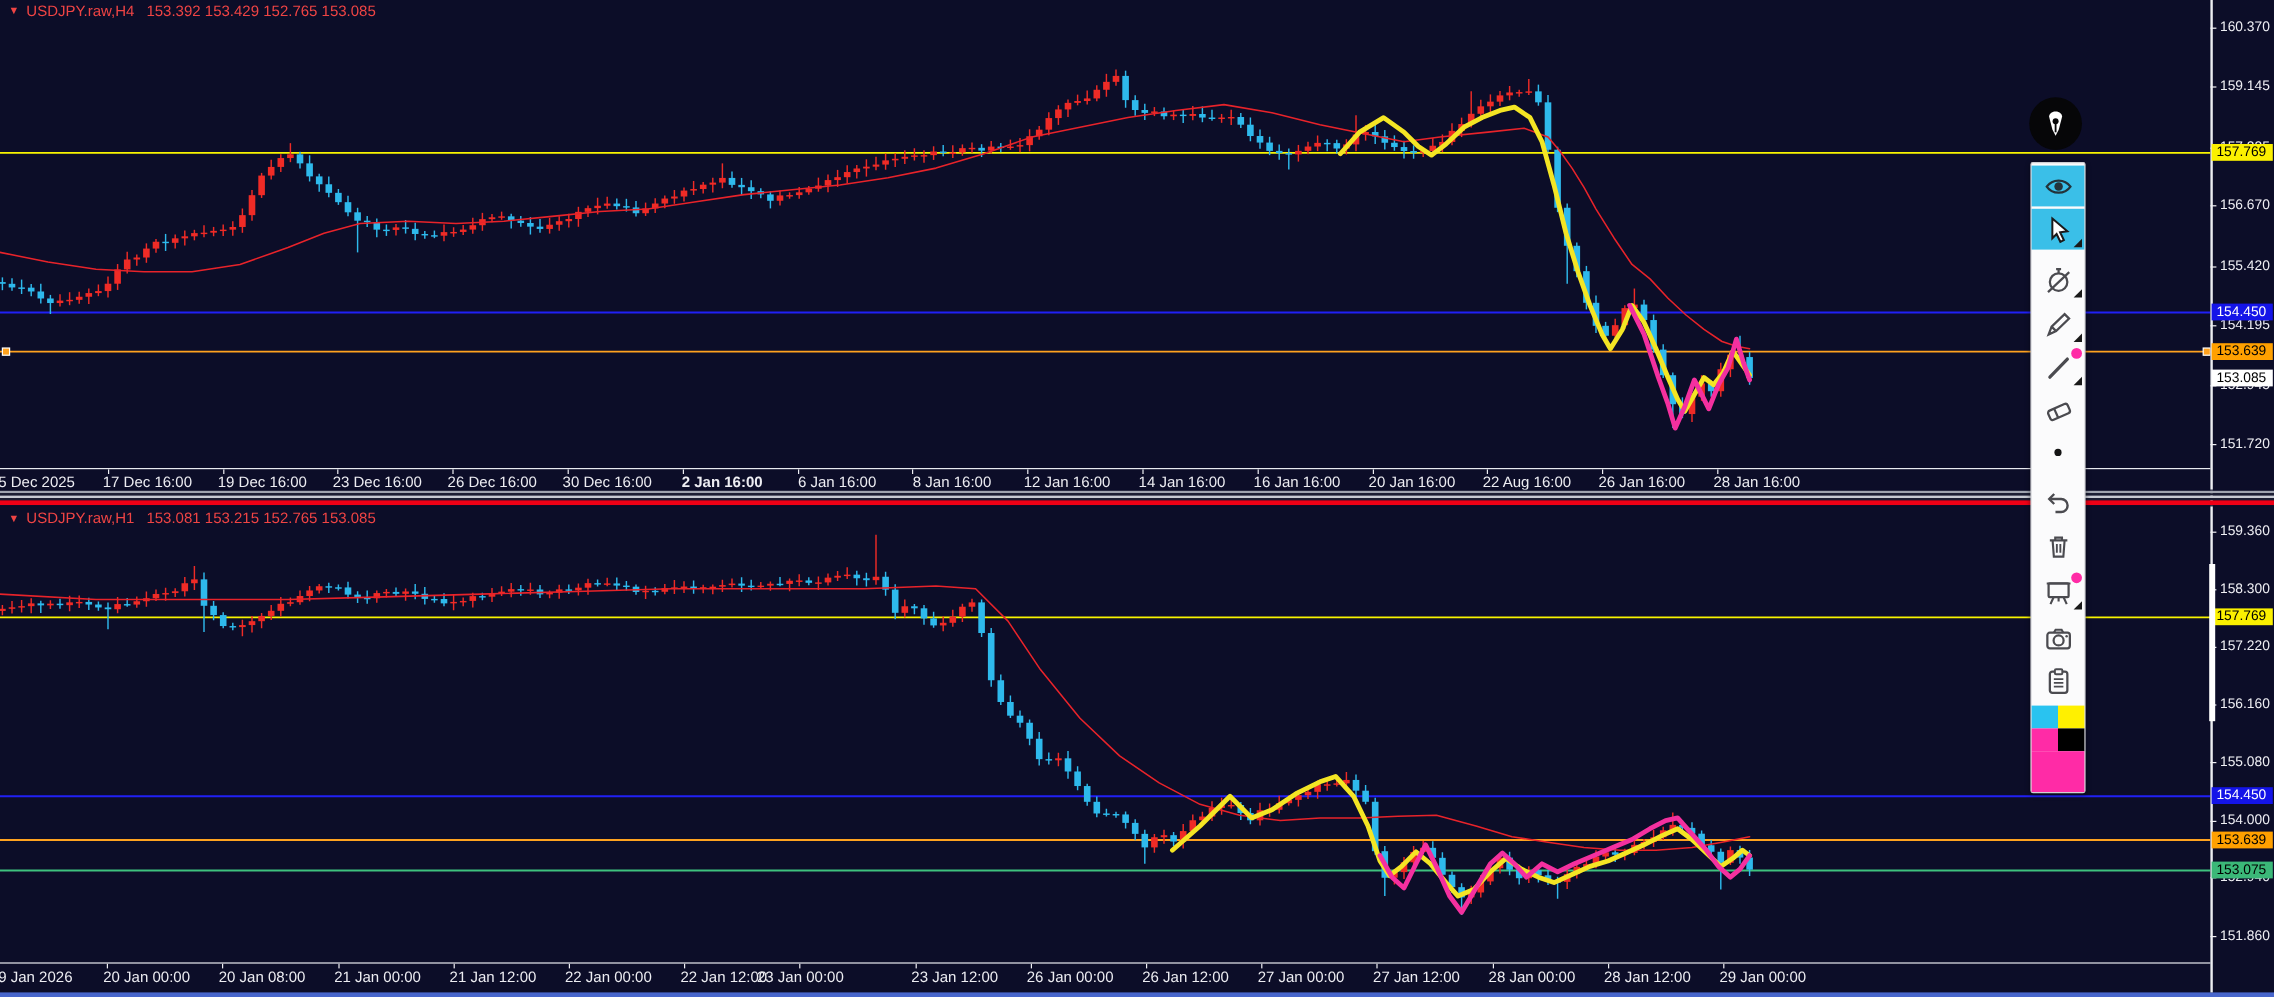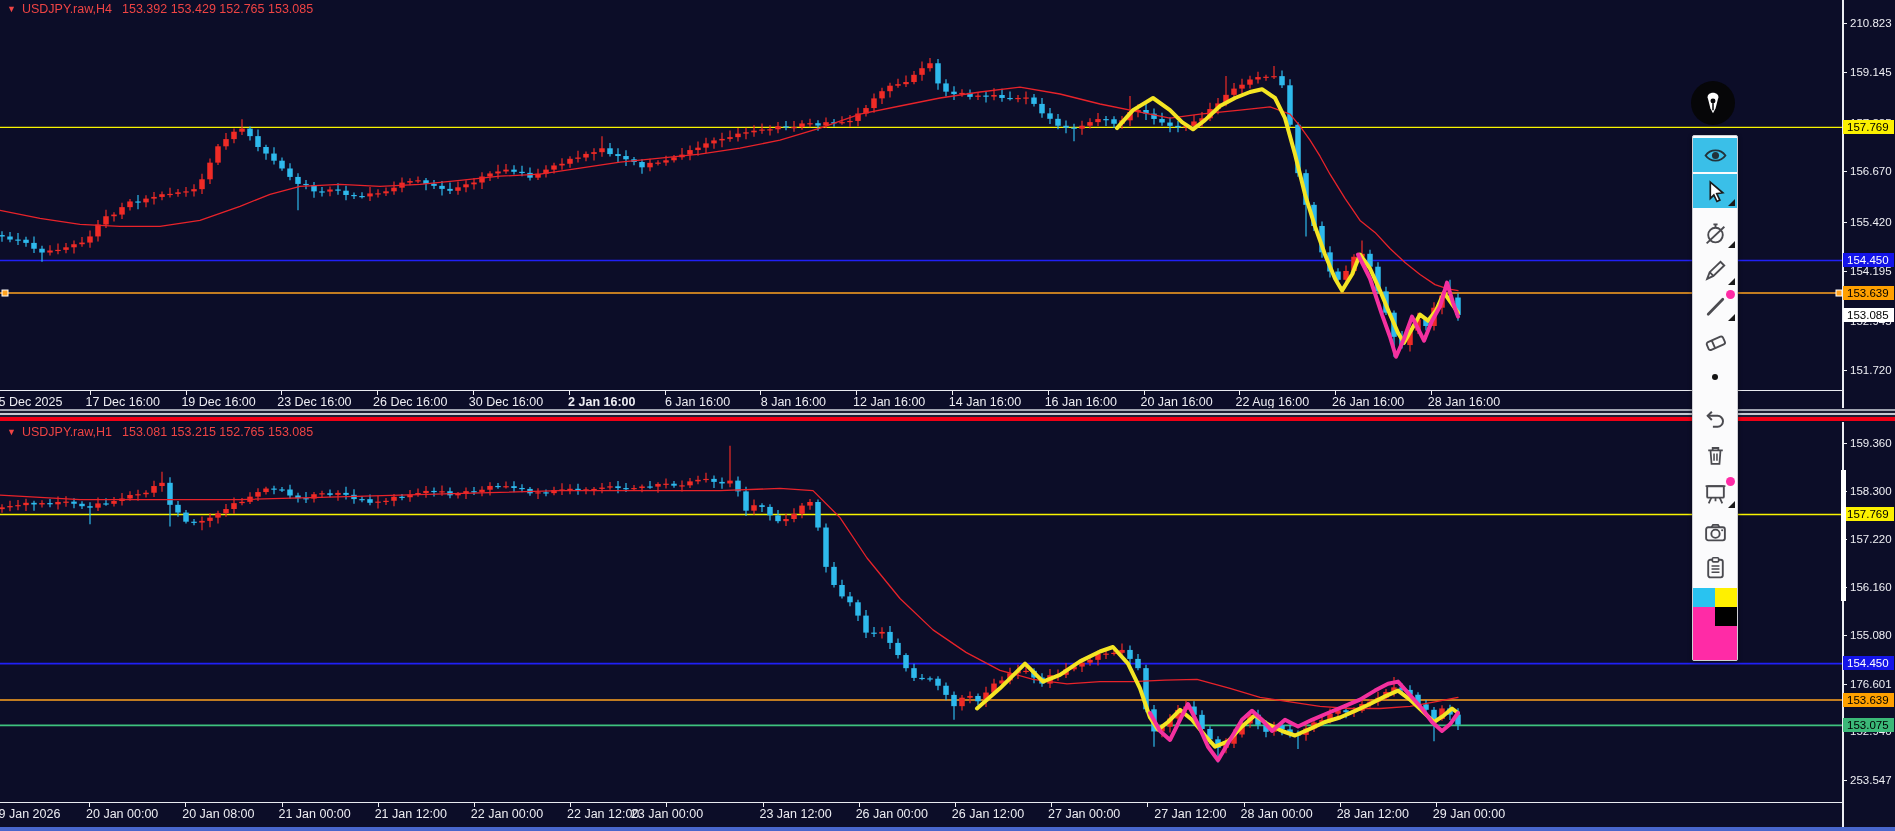--- a/index.html
+++ b/index.html
@@ -423,21 +423,21 @@
         <line x1="1458" y1="293.427735412004" x2="1458" y2="320.66966428164216" stroke="#2EB9EC" stroke-width="1.2"></line>
         <rect x="1455.25" y="297.5365799429745" width="5.5" height="17.507900057025495" fill="#2EB9EC"></rect>
       </g>
       <polyline points="0,210.3 40,218.4 80,224.4 120,226.4 160,226.4 200,220.4 240,206.3 270,194.3 300,186.3 340,184.3 380,186.3 420,184.3 460,180.3 500,176.2 540,174.2 580,168.2 620,162.2 660,158.2 700,154.2 740,148.2 780,140.1 820,128.1 860,114.1 900,106.0 940,98.0 980,92.0 1020,87.2 1060,94.0 1100,104.0 1140,112.1 1170,118.1 1200,114.1 1240,110.1 1270,106.8 1290,114.1 1300,126.1 1310,140.1 1320,156.2 1330,174.2 1345,198.3 1360,220.4 1375,232.4 1390,248.5 1405,262.5 1420,274.5 1435,284.6 1447,288.6 1458,290.6" fill="none" stroke="#E8232A" stroke-width="1.3" stroke-linejoin="round" stroke-linecap="round"></polyline>
       <polyline points="1117,128.1 1133,110.1 1153,98.0 1170,110.1 1182,122.1 1193,129.3 1205,120.1 1220,106.0 1235,98.0 1250,92.0 1262,89.2 1275,98.0 1285,118.1 1295,154.2 1305,194.3 1315,226.4 1325,254.5 1335,278.5 1342,290.6 1352,274.5 1360,254.5 1370,268.5 1380,290.6 1390,314.6 1398,332.7 1404,342.7 1412,328.7 1420,314.6 1428,320.7 1436,310.6 1444,292.6 1451,302.6 1458,312.6" fill="none" stroke="#F4E524" stroke-width="4" stroke-linejoin="round" stroke-linecap="round"></polyline>
       <polyline points="1358,254.5 1370,278.5 1382,314.6 1390,336.7 1396,356.8 1404,338.7 1412,316.6 1418,328.7 1424,340.7 1432,320.7 1440,306.6 1447,282.6 1453,302.6 1458,316.6" fill="none" stroke="#F4309F" stroke-width="4" stroke-linejoin="round" stroke-linecap="round"></polyline>
     </svg>
   <div id="yaxis-0" class="yaxis" style="top:0;height:390px;">
       <div class="ytick" style="top: 16px;">
         <span class="dash"></span>
-        <span class="txt">210.823</span>
+        <span class="txt">160.370</span>
       </div>
       <div class="ytick" style="top: 65.1421px;">
         <span class="dash"></span>
         <span class="txt">159.145</span>
       </div>
       <div class="ytick" style="top: 115.688px;">
         <span class="dash"></span>
         <span class="txt">157.885</span>
       </div>
       <div class="ytick" style="top: 164.429px;">
@@ -907,29 +907,29 @@
       <div class="ytick" style="top: 151.776px;">
         <span class="dash"></span>
         <span class="txt">156.160</span>
       </div>
       <div class="ytick" style="top: 200.3px;">
         <span class="dash"></span>
         <span class="txt">155.080</span>
       </div>
       <div class="ytick" style="top: 248.825px;">
         <span class="dash"></span>
-        <span class="txt">176.601</span>
+        <span class="txt">154.000</span>
       </div>
       <div class="ytick" style="top: 296.451px;">
         <span class="dash"></span>
         <span class="txt">152.940</span>
       </div>
       <div class="ytick" style="top: 344.975px;">
         <span class="dash"></span>
-        <span class="txt">253.547</span>
+        <span class="txt">151.860</span>
       </div>
       <div class="chip" style="top: 78.9836px; background: rgb(251, 240, 0); color: rgb(0, 0, 0);">157.769</div>
       <div class="chip" style="top: 228.106px; background: rgb(20, 20, 232); color: rgb(255, 255, 255);">154.450</div>
       <div class="chip" style="top: 264.545px; background: rgb(255, 160, 0); color: rgb(0, 0, 0);">153.639</div>
       <div class="chip" style="top: 289.885px; background: rgb(59, 184, 120); color: rgb(0, 0, 0);">153.075</div>
     </div>
   <div id="xaxis-1" class="xaxis" style="top:802px;">
       <div class="xlabel" style="left: 26px;">19 Jan 2026</div>
       <div class="xlabel" style="left: 122.2px;">20 Jan 00:00</div>
       <div class="xtick" style="left: 89.2px;"></div>
@@ -946,21 +946,21 @@
       <div class="xlabel" style="left: 667px;">23 Jan 00:00</div>
       <div class="xtick" style="left: 666.4px;"></div>
       <div class="xlabel" style="left: 795.6px;">23 Jan 12:00</div>
       <div class="xtick" style="left: 762.6px;"></div>
       <div class="xlabel" style="left: 891.8px;">26 Jan 00:00</div>
       <div class="xtick" style="left: 858.8px;"></div>
       <div class="xlabel" style="left: 988px;">26 Jan 12:00</div>
       <div class="xtick" style="left: 955px;"></div>
       <div class="xlabel" style="left: 1084.2px;">27 Jan 00:00</div>
       <div class="xtick" style="left: 1051.2px;"></div>
-      <div class="xlabel" style="left: 1180.4px; margin-left: 10px;">27 Jan 12:00</div>
+      <div class="xlabel" style="left: 1180.4px;">27 Jan 12:00</div>
       <div class="xtick" style="left: 1147.4px;"></div>
       <div class="xlabel" style="left: 1276.6px;">28 Jan 00:00</div>
       <div class="xtick" style="left: 1243.6px;"></div>
       <div class="xlabel" style="left: 1372.8px;">28 Jan 12:00</div>
       <div class="xtick" style="left: 1339.8px;"></div>
       <div class="xlabel" style="left: 1469px;">29 Jan 00:00</div>
       <div class="xtick" style="left: 1436px;"></div>
     </div>
 
   <div id="axis-border"></div>

